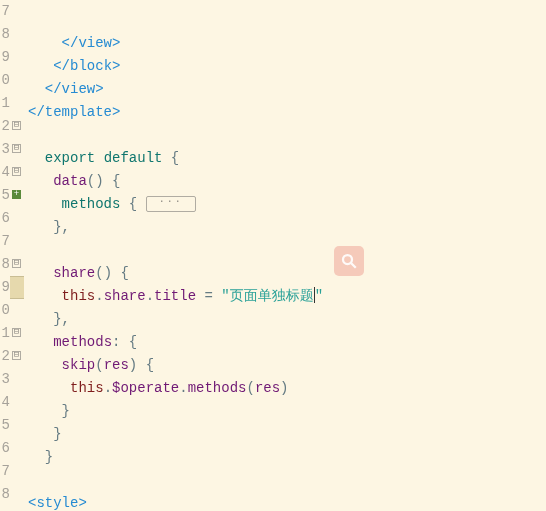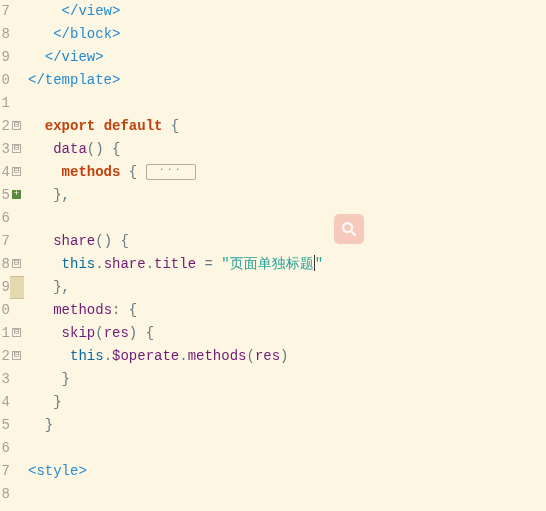--- a/index.html
+++ b/index.html
@@ -41,43 +41,44 @@
     font-size: 9px;
     line-height: 7px;
     text-align: center;
     color: #8a8680;
   }
   .fold-box.green { border-color:#5a8a3a; background:#5a8a3a; color:#fff; }
   .code {
     flex: 1 1 auto;
     position: relative;
     padding-left: 4px;
+    margin-top: 32px;
   }
   .line { height: 23px; white-space: pre; position: relative; }
   .highlight-line {
     position: absolute;
     left: 0; right: 0;
     background: #e6d9ad;
     border-top: 1px solid #c9bd93;
     border-bottom: 1px solid #c9bd93;
     z-index: -1;
   }
   .highlight-fold {
     position:absolute; left:0; right:0; height:23px;
     background:#e6d9ad;
     border-top:1px solid #c9bd93;
     border-bottom:1px solid #c9bd93;
     z-index:0;
   }
   
   .t-tag   { color: #268bd2; }
-  .t-kw    { color: #c2410c; font-weight: bold; }
+  .t-kw    { color: #0f766e; }
   .t-ident { color: #701a75; }
   .t-punc  { color: #657b83; }
-  .t-this  { color: #0369a1; }
+  .t-this  { color: #7f1d1d; }
   .t-str   { color: #2aa198; }
   .t-eq    { color: #657b83; }
   .collapsed-pill {
     display:inline-block;
     border:1px solid #b0aca2;
     border-radius:2px;
     padding: 0 12px;
     height:16px; line-height:10px;
     font-size:10px;
     color:#8a8680;

